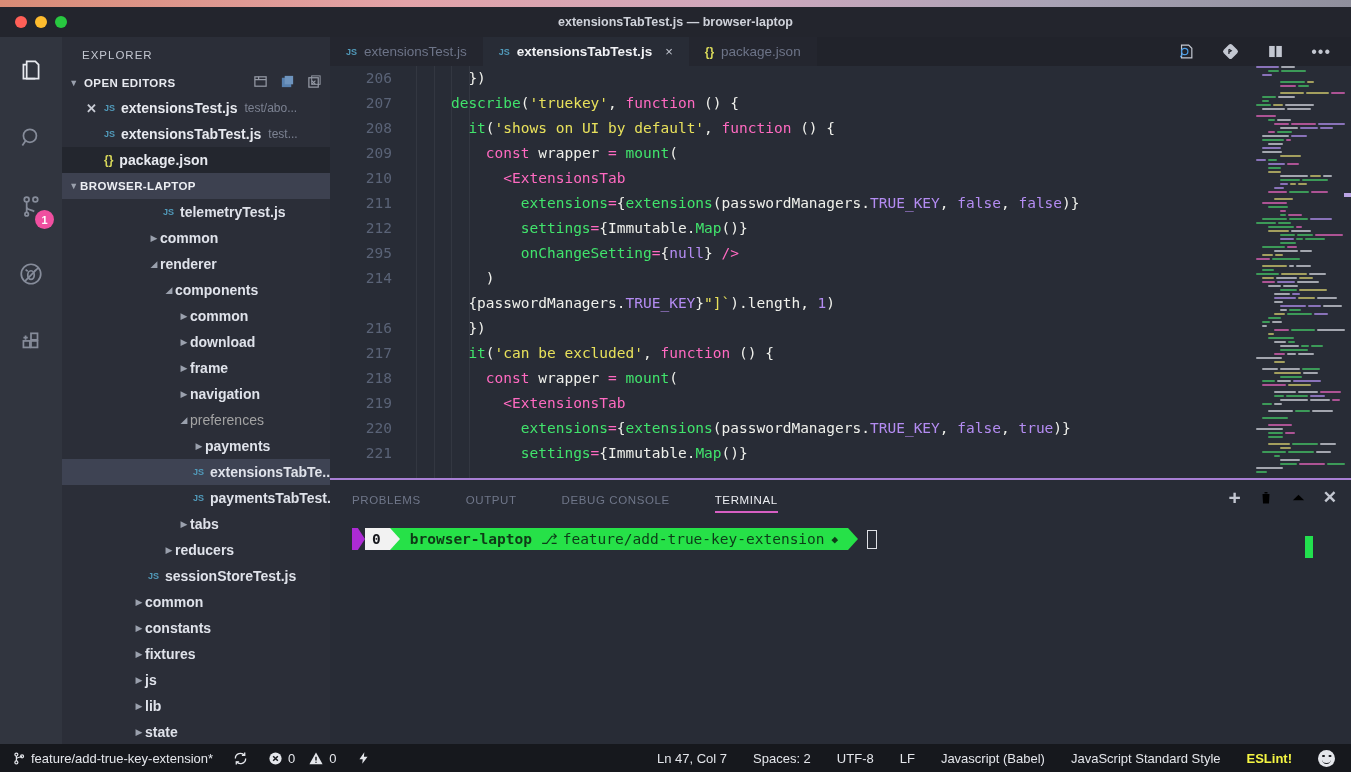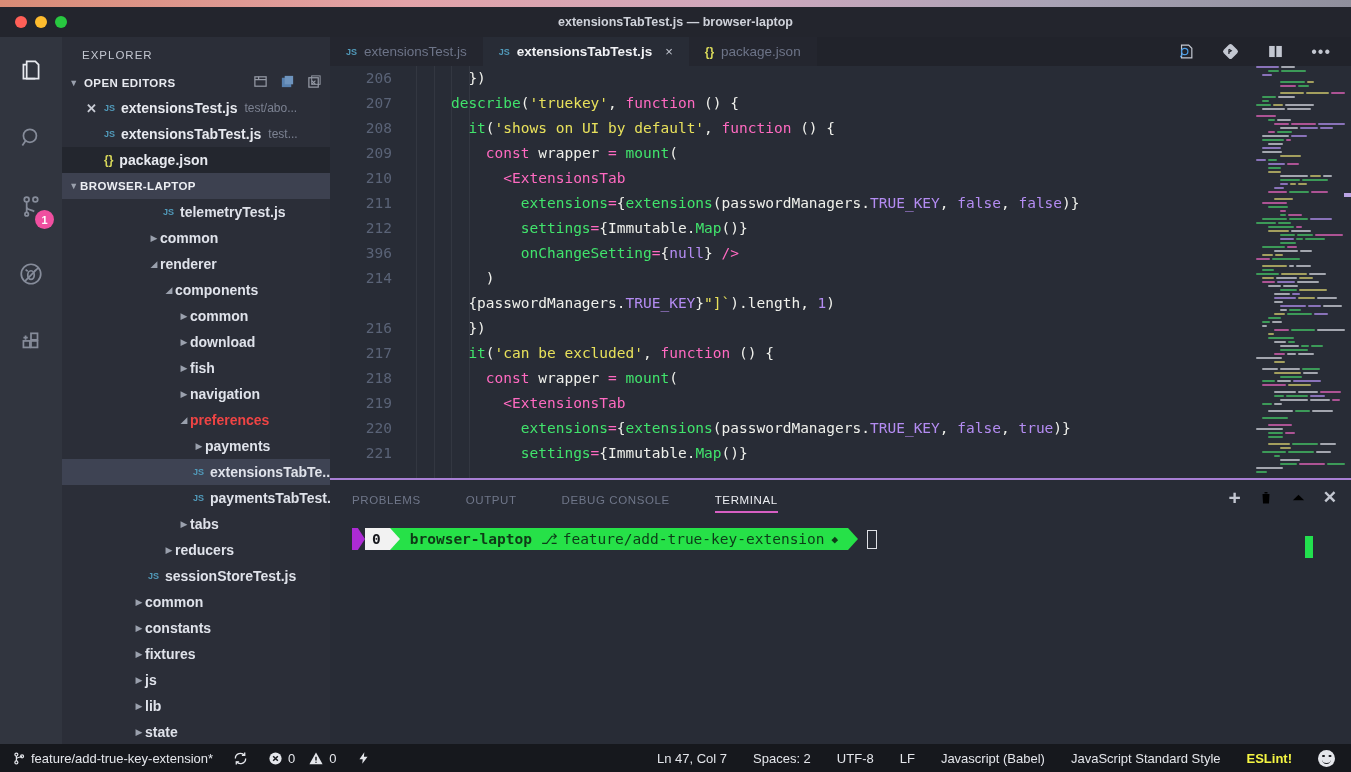--- a/index.html
+++ b/index.html
@@ -232,29 +232,29 @@
       <div class="row" style="padding-left: 116px;">
         <span class="tw">▶</span>
         <span style="font-weight:bold;color:#dfe2ea;">common</span>
       </div>
       <div class="row" style="padding-left: 116px;">
         <span class="tw">▶</span>
         <span style="font-weight:bold;color:#dfe2ea;">download</span>
       </div>
       <div class="row" style="padding-left: 116px;">
         <span class="tw">▶</span>
-        <span style="font-weight:bold;color:#dfe2ea;">fish</span>
+        <span style="font-weight:bold;color:#dfe2ea;">frame</span>
       </div>
       <div class="row" style="padding-left: 116px;">
         <span class="tw">▶</span>
         <span style="font-weight:bold;color:#dfe2ea;">navigation</span>
       </div>
       <div class="row" style="padding-left: 116px;">
         <span class="tw">◢</span>
-        <span style="font-weight:bold;color:#ef4444;">preferences</span>
+        <span style="font-weight:normal;color:#a3a3a3;">preferences</span>
       </div>
       <div class="row" style="padding-left: 131px;">
         <span class="tw">▶</span>
         <span style="font-weight:bold;color:#dfe2ea;">payments</span>
       </div>
       <div class="row selected" style="padding-left: 131px;">
         <span class="ficon-js">JS</span>
         <span style="font-weight:bold;color:#dfe2ea;">extensionsTabTe...</span>
       </div>
       <div class="row" style="padding-left: 131px;">
@@ -341,21 +341,21 @@
       <div class="guide" style="left: 138.5px;"></div>
     </div>
   <div class="code" id="code">
       <div class="cline"><span class="lnum">206</span><span class="ltext"><span class="tok-w">      })</span></span></div>
       <div class="cline"><span class="lnum">207</span><span class="ltext"><span class="tok-g">    describe</span><span class="tok-w">(</span><span class="tok-s">'truekey'</span><span class="tok-w">, </span><span class="tok-k">function</span><span class="tok-w"> () {</span></span></div>
       <div class="cline"><span class="lnum">208</span><span class="ltext"><span class="tok-g">      it</span><span class="tok-w">(</span><span class="tok-s">'shows on UI by default'</span><span class="tok-w">, </span><span class="tok-k">function</span><span class="tok-w"> () {</span></span></div>
       <div class="cline"><span class="lnum">209</span><span class="ltext"><span class="tok-k">        const</span><span class="tok-w"> wrapper </span><span class="tok-k">=</span><span class="tok-w"> </span><span class="tok-g">mount</span><span class="tok-w">(</span></span></div>
       <div class="cline"><span class="lnum">210</span><span class="ltext"><span class="tok-k">          &lt;ExtensionsTab</span></span></div>
       <div class="cline"><span class="lnum">211</span><span class="ltext"><span class="tok-g">            extensions</span><span class="tok-k">=</span><span class="tok-w">{</span><span class="tok-g">extensions</span><span class="tok-w">(passwordManagers.</span><span class="tok-p">TRUE_KEY</span><span class="tok-w">, </span><span class="tok-p">false</span><span class="tok-w">, </span><span class="tok-p">false</span><span class="tok-w">)}</span></span></div>
       <div class="cline"><span class="lnum">212</span><span class="ltext"><span class="tok-g">            settings</span><span class="tok-k">=</span><span class="tok-w">{Immutable.</span><span class="tok-g">Map</span><span class="tok-w">()}</span></span></div>
-      <div class="cline"><span class="lnum">396</span><span class="ltext"><span class="tok-g">            onChangeSetting</span><span class="tok-k">=</span><span class="tok-w">{</span><span class="tok-p">null</span><span class="tok-w">} </span><span class="tok-k">/&gt;</span></span></div>
+      <div class="cline"><span class="lnum">295</span><span class="ltext"><span class="tok-g">            onChangeSetting</span><span class="tok-k">=</span><span class="tok-w">{</span><span class="tok-p">null</span><span class="tok-w">} </span><span class="tok-k">/&gt;</span></span></div>
       <div class="cline"><span class="lnum">214</span><span class="ltext"><span class="tok-w">        )</span></span></div>
       <div class="cline"><span class="lnum"></span><span class="ltext"><span class="tok-w">      {passwordManagers.</span><span class="tok-p">TRUE_KEY</span><span class="tok-w">}</span><span class="tok-s">"]`</span><span class="tok-w">).length, </span><span class="tok-p">1</span><span class="tok-w">)</span></span></div>
       <div class="cline"><span class="lnum">216</span><span class="ltext"><span class="tok-w">      })</span></span></div>
       <div class="cline"><span class="lnum">217</span><span class="ltext"><span class="tok-g">      it</span><span class="tok-w">(</span><span class="tok-s">'can be excluded'</span><span class="tok-w">, </span><span class="tok-k">function</span><span class="tok-w"> () {</span></span></div>
       <div class="cline"><span class="lnum">218</span><span class="ltext"><span class="tok-k">        const</span><span class="tok-w"> wrapper </span><span class="tok-k">=</span><span class="tok-w"> </span><span class="tok-g">mount</span><span class="tok-w">(</span></span></div>
       <div class="cline"><span class="lnum">219</span><span class="ltext"><span class="tok-k">          &lt;ExtensionsTab</span></span></div>
       <div class="cline"><span class="lnum">220</span><span class="ltext"><span class="tok-g">            extensions</span><span class="tok-k">=</span><span class="tok-w">{</span><span class="tok-g">extensions</span><span class="tok-w">(passwordManagers.</span><span class="tok-p">TRUE_KEY</span><span class="tok-w">, </span><span class="tok-p">false</span><span class="tok-w">, </span><span class="tok-p">true</span><span class="tok-w">)}</span></span></div>
       <div class="cline"><span class="lnum">221</span><span class="ltext"><span class="tok-g">            settings</span><span class="tok-k">=</span><span class="tok-w">{Immutable.</span><span class="tok-g">Map</span><span class="tok-w">()}</span></span></div>
     </div>
   <div class="minimap" id="minimap">

